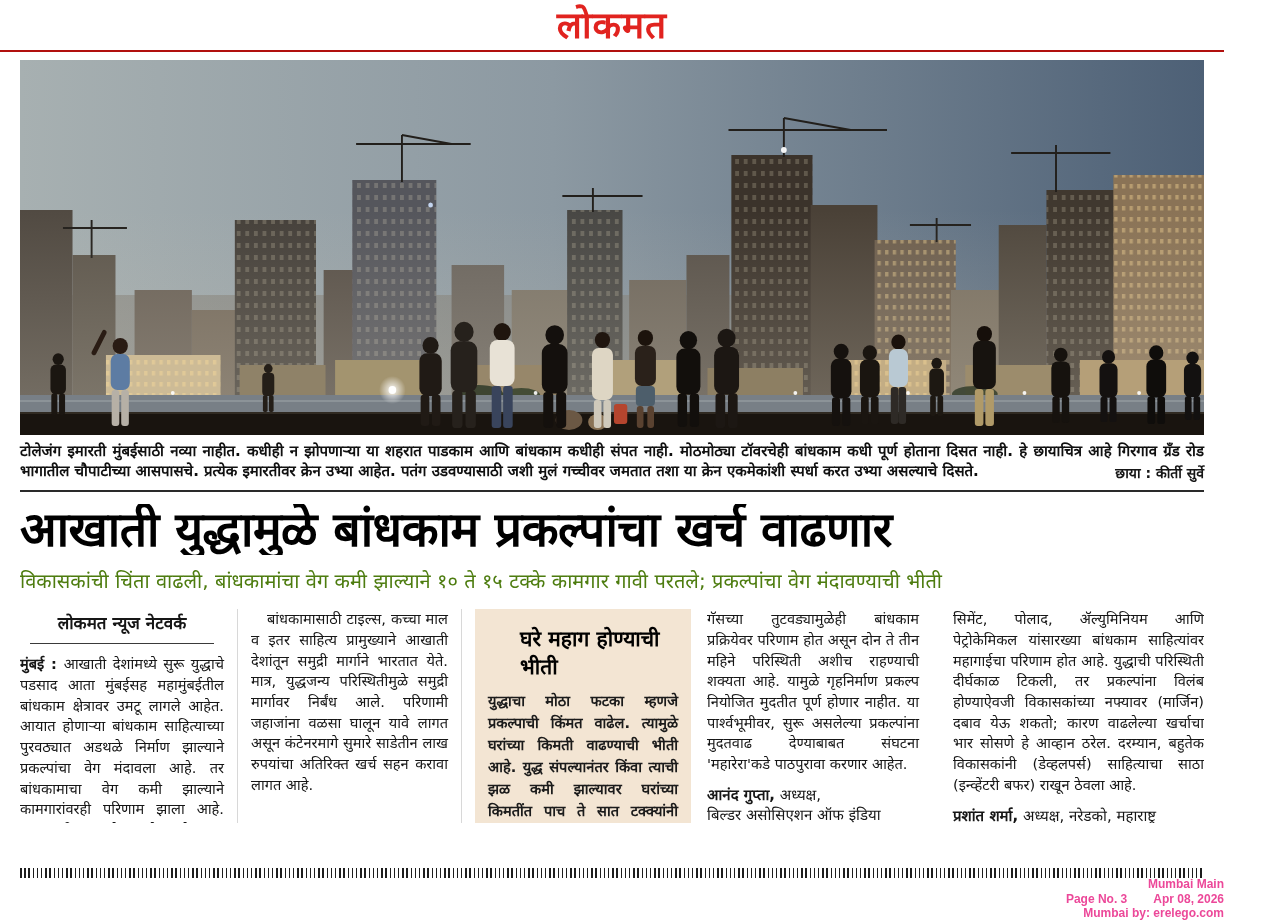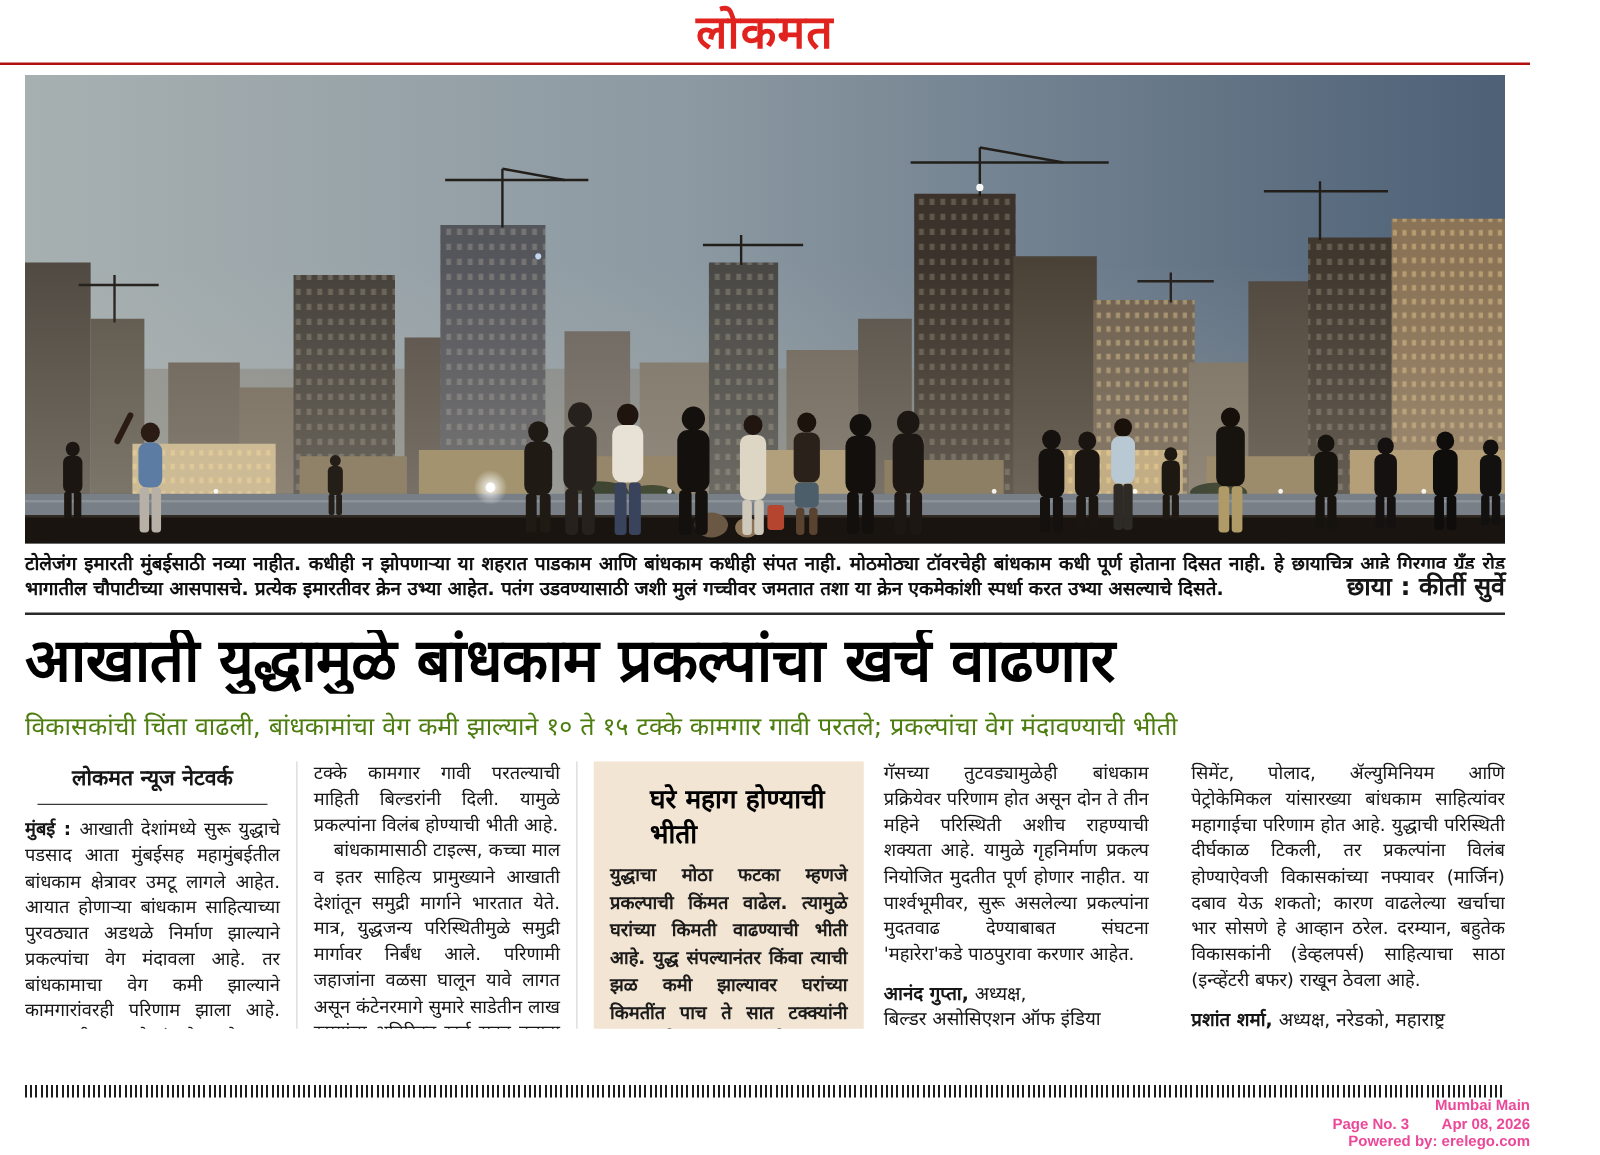--- a/index.html
+++ b/index.html
@@ -11,21 +11,21 @@
   
   .masthead{ text-align:center; padding:7px 0 6px; }
   .logo{ display:inline-block; font-size:37px; font-weight:bold; color:#e1231f; letter-spacing:1px; line-height:1; }
   .rule-red{ height:2px; background:#b1100e; width:100%; }
   
   .photo{ margin:8px 20px 0; height:375px; overflow:hidden; background:#8a949a; }
   .photo svg{ display:block; width:100%; height:100%; }
   
   .caption-wrap{ position:relative; margin:6px 20px 0; }
   .caption{ font-size:15px; font-weight:bold; line-height:1.34; text-align:justify; color:#101010; padding-right:0; }
-  .credit{ position:absolute; right:0; bottom:-1px; font-size:20px; font-weight:bold; background:#fff; padding-left:10px; }
+  .credit{ position:absolute; right:0; bottom:-1px; font-size:14px; font-weight:bold; background:#fff; padding-left:10px; }
   .rule-thin{ margin:9px 20px 0; border-top:2px solid #2a2a2a; }
   
   .headline{
     margin:12px 20px 10px; font-size:48px; font-weight:bold; line-height:1.06;
     letter-spacing:-0.5px; color:#000; white-space:nowrap; overflow:hidden;
   }
   .subheadline{ margin:14px 20px 0; font-size:20px; font-weight:500; line-height:1.2; color:#4d7c0f; }
   
   .cols{ display:flex; margin:16px 20px 0; height:214px; overflow:hidden; }
   .col{ font-size:14.6px; line-height:1.42; }
@@ -249,21 +249,20 @@
   <h2 class="subheadline">विकासकांची चिंता वाढली, बांधकामांचा वेग कमी झाल्याने १० ते १५ टक्के कामगार गावी परतले; प्रकल्पांचा वेग मंदावण्याची भीती</h2>
 
   <div class="cols">
 
     <div class="col col1">
       <div class="byline">लोकमत न्यूज नेटवर्क</div>
       <p><span class="lead">मुंबई : </span><span>आखाती देशांमध्ये सुरू युद्धाचे पडसाद आता मुंबईसह महामुंबईतील बांधकाम क्षेत्रावर उमटू लागले आहेत. आयात होणाऱ्या बांधकाम साहित्याच्या पुरवठ्यात अडथळे निर्माण झाल्याने प्रकल्पांचा वेग मंदावला आहे. तर बांधकामाचा वेग कमी झाल्याने कामगारांवरही परिणाम झाला आहे. काम कमी झाल्याने अंदाजे १० ते १५</span></p>
     </div>
 
     <div class="col col2">
-      <p>टक्के कामगार गावी परतल्याची माहिती बिल्डरांनी दिली. यामुळे प्रकल्पांना विलंब होण्याची भीती आहे.</p>
       <p class="indent">बांधकामासाठी टाइल्स, कच्चा माल व इतर साहित्य प्रामुख्याने आखाती देशांतून समुद्री मार्गाने भारतात येते. मात्र, युद्धजन्य परिस्थितीमुळे समुद्री मार्गावर निर्बंध आले. परिणामी जहाजांना वळसा घालून यावे लागत असून कंटेनरमागे सुमारे साडेतीन लाख रुपयांचा अतिरिक्त खर्च सहन करावा लागत आहे.</p>
     </div>
 
     <aside class="box">
       <h3>घरे महाग होण्याची भीती</h3>
       <p>युद्धाचा मोठा फटका म्हणजे प्रकल्पाची किंमत वाढेल. त्यामुळे घरांच्या किमती वाढण्याची भीती आहे. युद्ध संपल्यानंतर किंवा त्याची झळ कमी झाल्यावर घरांच्या किमतींत पाच ते सात टक्क्यांनी वाढण्याची शक्यता आहे.  ग्राहक तयार प्रकल्पांकडे अधिक कल दाखवत असून नव्या प्रकल्पांत गुंतवणूक करण्यास कचरत आहेत.</p>
     </aside>
 
     <div class="right-wrap">
       <div class="col col4">
@@ -282,16 +281,16 @@
 
     </div>
 
   </div>
 
   <div class="hatch"></div>
 
   <footer class="pfooter">
     <div>Mumbai Main</div>
     <div><span>Page No. 3</span><span class="sp"></span><span>Apr 08, 2026</span></div>
-    <div>Powered by: erelego.com</div>
+    <div>Mumbai by: erelego.com</div>
   </footer>
 
 </div>
 
 </body></html>

